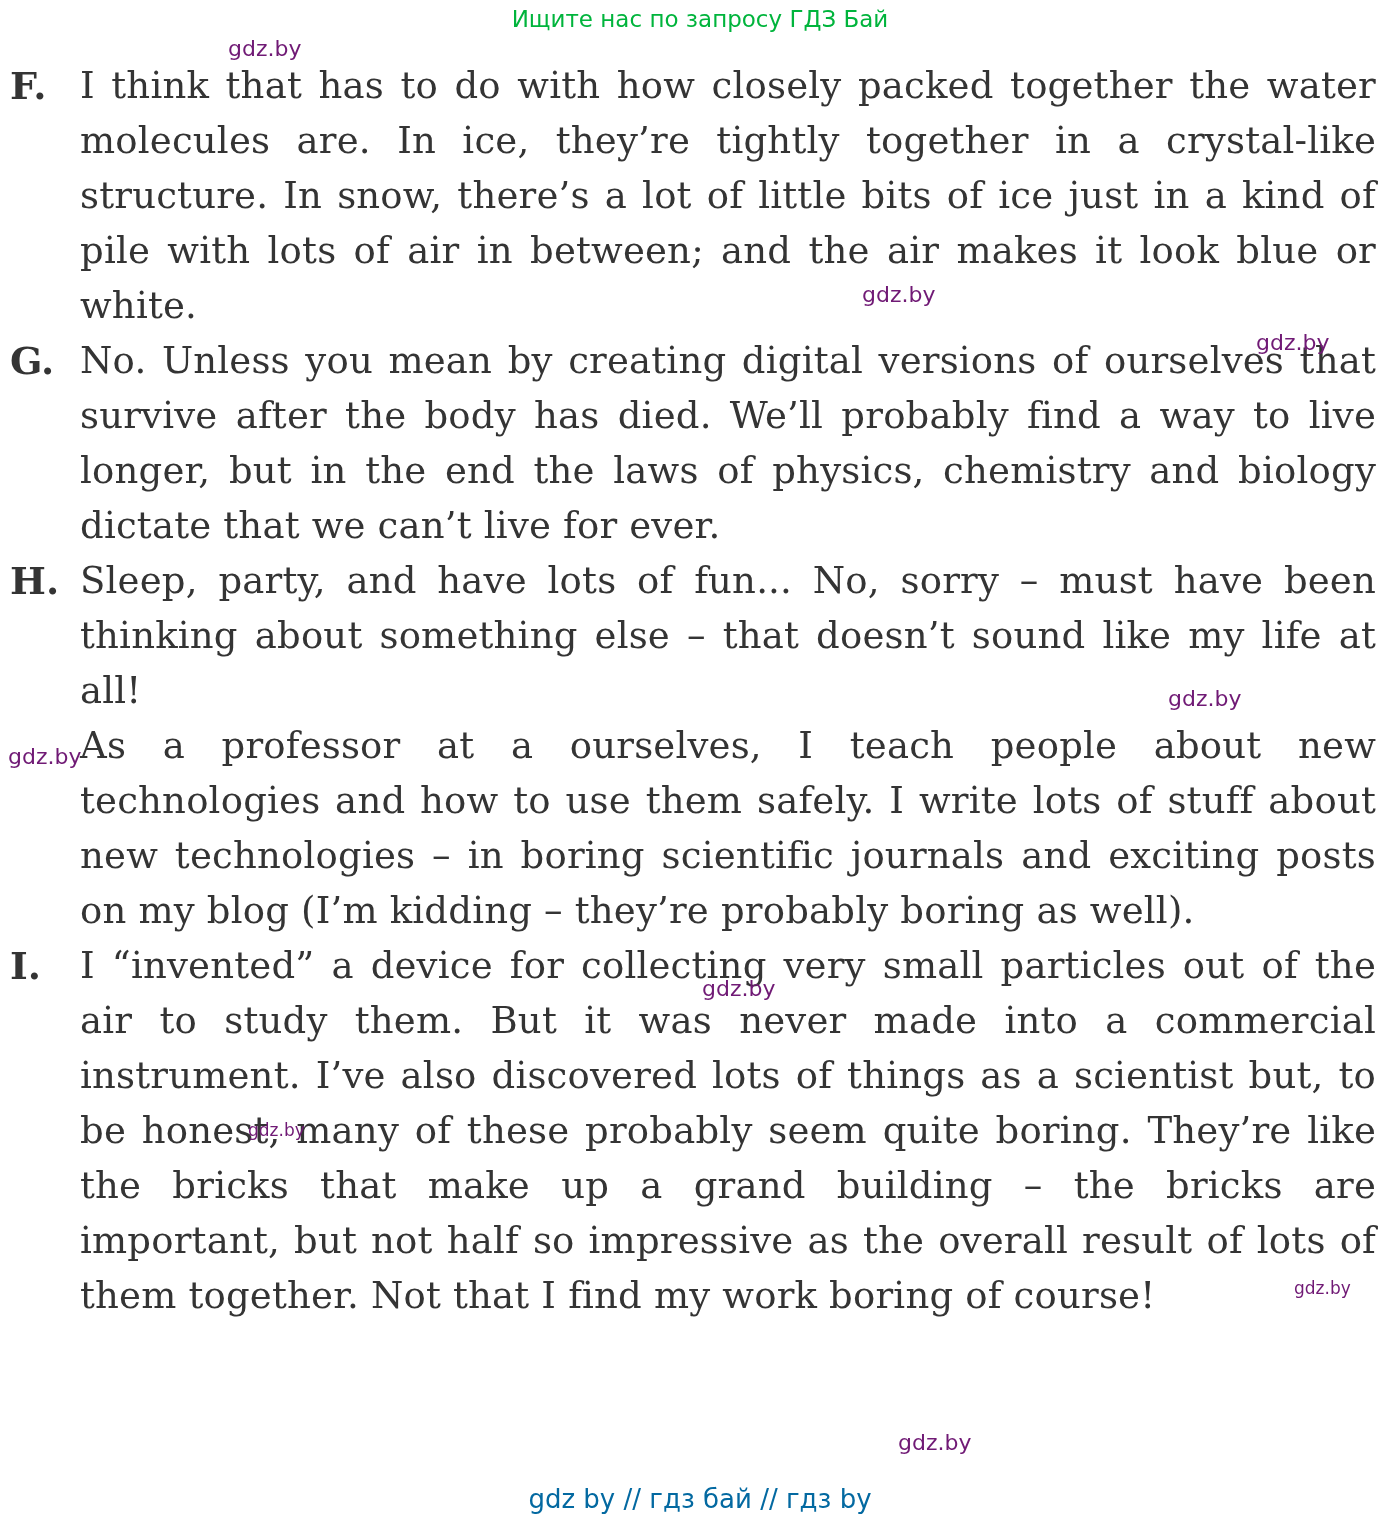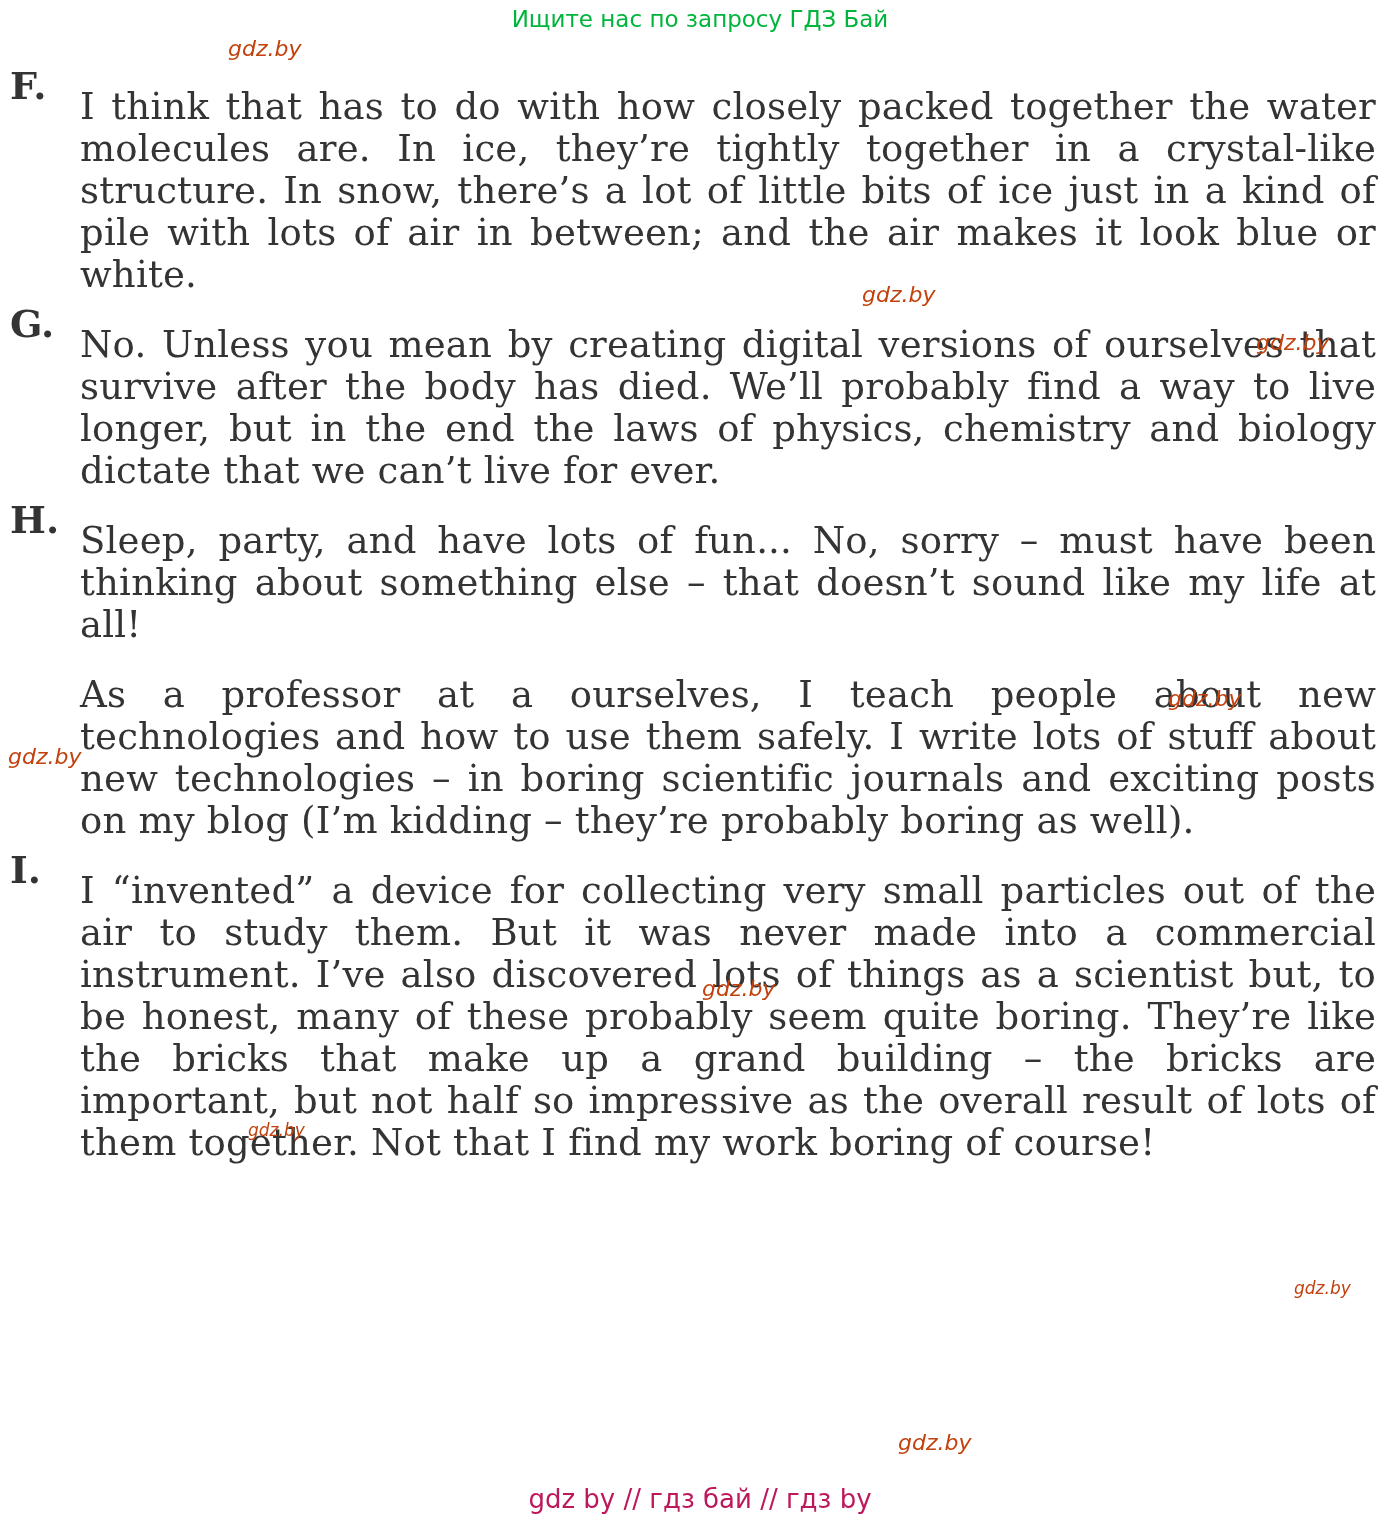--- a/index.html
+++ b/index.html
@@ -31,43 +31,41 @@
   .item { display: flex; align-items: flex-start; }
   .item .label {
     flex: 0 0 70px;
     font-weight: bold;
     font-size: 38px;
     line-height: 55px;
   }
   .item .text {
     flex: 1;
     font-size: 37px;
-    line-height: 42px;
+    line-height: 55px;
     text-align: justify;
     letter-spacing: 0.2px;
-    margin-top: 28px;
   }
   .wm {
     position: absolute;
     font-family: "DejaVu Sans", "Liberation Sans", sans-serif;
     font-size: 22px;
-    color: #c2410c;
+    color: #701a75;
     white-space: nowrap;
-    font-style: italic;
   }
   .wm-sm { font-size: 17px; }
   .footer {
     position: absolute;
     top: 1484px;
     left: 0;
     width: 100%;
     text-align: center;
     font-family: "DejaVu Sans", "Liberation Sans", sans-serif;
     font-size: 26px;
-    color: #be185d;
+    color: #0369a1;
   }
   
   .wm1 { left: 228px;  top: 36px; }
   .wm2 { left: 862px;  top: 282px; }
   .wm3 { left: 1256px; top: 330px; }
   .wm4 { left: 1168px; top: 686px; }
   .wm5 { left: 8px;    top: 744px; }
   .wm6 { left: 702px;  top: 976px; }
   .wm7 { left: 248px;  top: 1120px; }
   .wm8 { left: 1294px; top: 1278px; }

